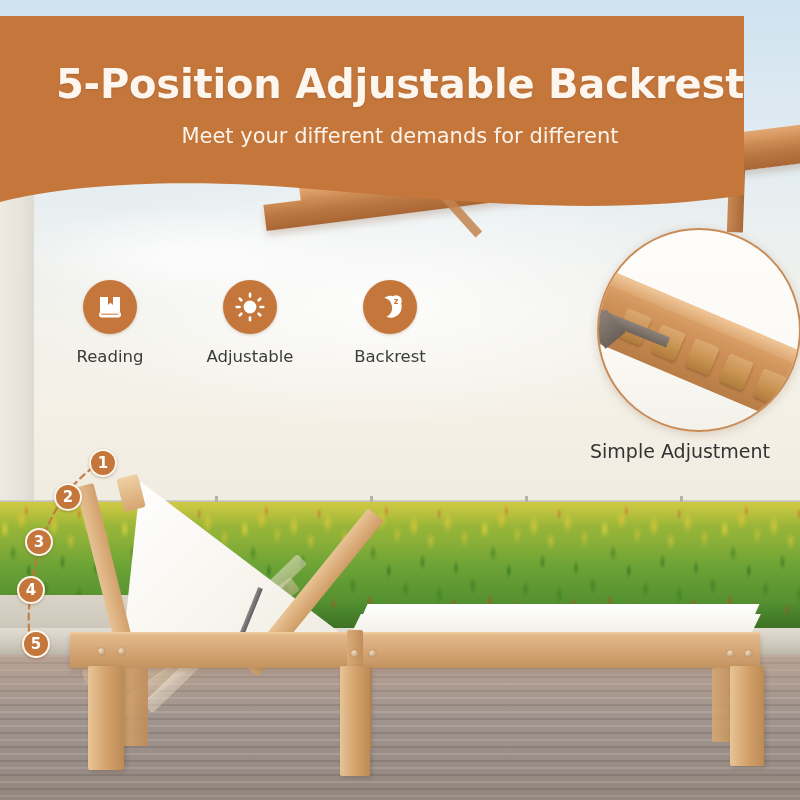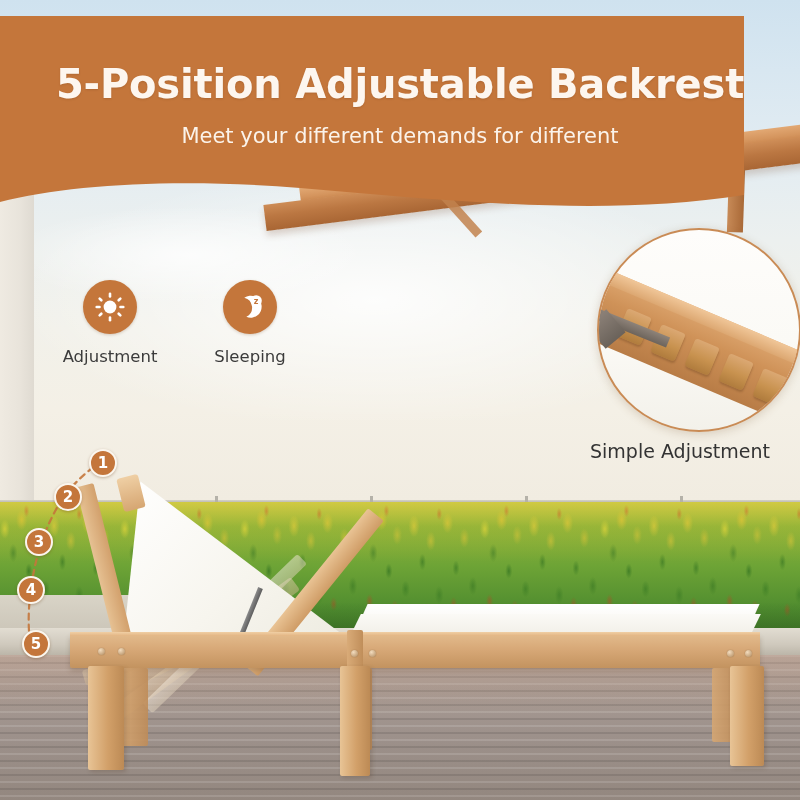--- a/index.html
+++ b/index.html
@@ -452,49 +452,60 @@
 
       <div class="leg-inner" style="left:352px;top:668px;width:20px;height:82px;"></div>
       <div class="leg" style="left:340px;top:666px;width:30px;height:110px;"></div>
 
       <div class="leg-inner" style="left:712px;top:668px;width:26px;height:74px;"></div>
       <div class="leg" style="left:730px;top:666px;width:34px;height:100px;"></div>
     </div>
 
     <div class="features">
 
+      <div class="feature">
+        <div class="feat-circle">
+          <svg width="30" height="30" viewBox="0 0 30 30">
+            <path d="M5 5 h20 v15 h-20 z" fill="#ffffff"></path>
+            <path d="M13 5 h5 v8 l-2.5 -2.2 l-2.5 2.2 z" fill="#c4763b"></path>
+            <rect x="4" y="20" width="22" height="5.4" rx="2.4" fill="#ffffff"></rect>
+            <rect x="6.4" y="21.6" width="17" height="1.2" fill="#c4763b" opacity=".85"></rect>
+          </svg>
+        </div>
+        <div class="feat-label">Reading</div>
+      </div>
 
       <div class="feature">
         <div class="feat-circle">
           <svg width="32" height="32" viewBox="0 0 32 32">
             <circle cx="16" cy="16" r="6.4" fill="#ffffff"></circle>
             <g fill="#ffffff">
               <rect x="14.7" y="1.4" width="2.6" height="5.4" rx="1.3"></rect>
               <rect x="14.7" y="25.2" width="2.6" height="5.4" rx="1.3"></rect>
               <rect x="1.4" y="14.7" width="5.4" height="2.6" rx="1.3"></rect>
               <rect x="25.2" y="14.7" width="5.4" height="2.6" rx="1.3"></rect>
               <rect x="5.2" y="5.9" width="2.6" height="5.0" rx="1.3" transform="rotate(-45 6.5 8.4)"></rect>
               <rect x="24.2" y="5.9" width="2.6" height="5.0" rx="1.3" transform="rotate(45 25.5 8.4)"></rect>
               <rect x="5.2" y="21.1" width="2.6" height="5.0" rx="1.3" transform="rotate(45 6.5 23.6)"></rect>
               <rect x="24.2" y="21.1" width="2.6" height="5.0" rx="1.3" transform="rotate(-45 25.5 23.6)"></rect>
             </g>
           </svg>
         </div>
-        <div class="feat-label">Adjustment</div>
+        <div class="feat-label">Adjustable</div>
       </div>
 
       <div class="feature">
         <div class="feat-circle">
           <svg width="32" height="32" viewBox="0 0 32 32">
             <path d="M20.5 6.5 a11 11 0 1 0 0.4 19.2 a10.2 10.2 0 0 1 -0.4 -19.2 z" fill="#ffffff" transform="rotate(175 16 16)"></path>
             <circle cx="22.2" cy="9.8" r="5.6" fill="#ffffff"></circle>
             <text x="22.2" y="12.6" font-family="DejaVu Sans, sans-serif" font-size="8" font-weight="700" fill="#c4763b" text-anchor="middle">z</text>
           </svg>
         </div>
-        <div class="feat-label">Sleeping</div>
+        <div class="feat-label">Backrest</div>
       </div>
     </div>
 
     <div class="inset">
       <div class="inset-beam"></div>
       <div class="inset-beam-hi"></div>
       <div class="inset-notch" style="left:22px;top:82px;transform:rotate(23deg);"></div>
       <div class="inset-notch" style="left:56px;top:98px;transform:rotate(23deg);"></div>
       <div class="inset-notch" style="left:90px;top:112px;transform:rotate(23deg);"></div>
       <div class="inset-notch" style="left:124px;top:127px;transform:rotate(23deg);"></div>

